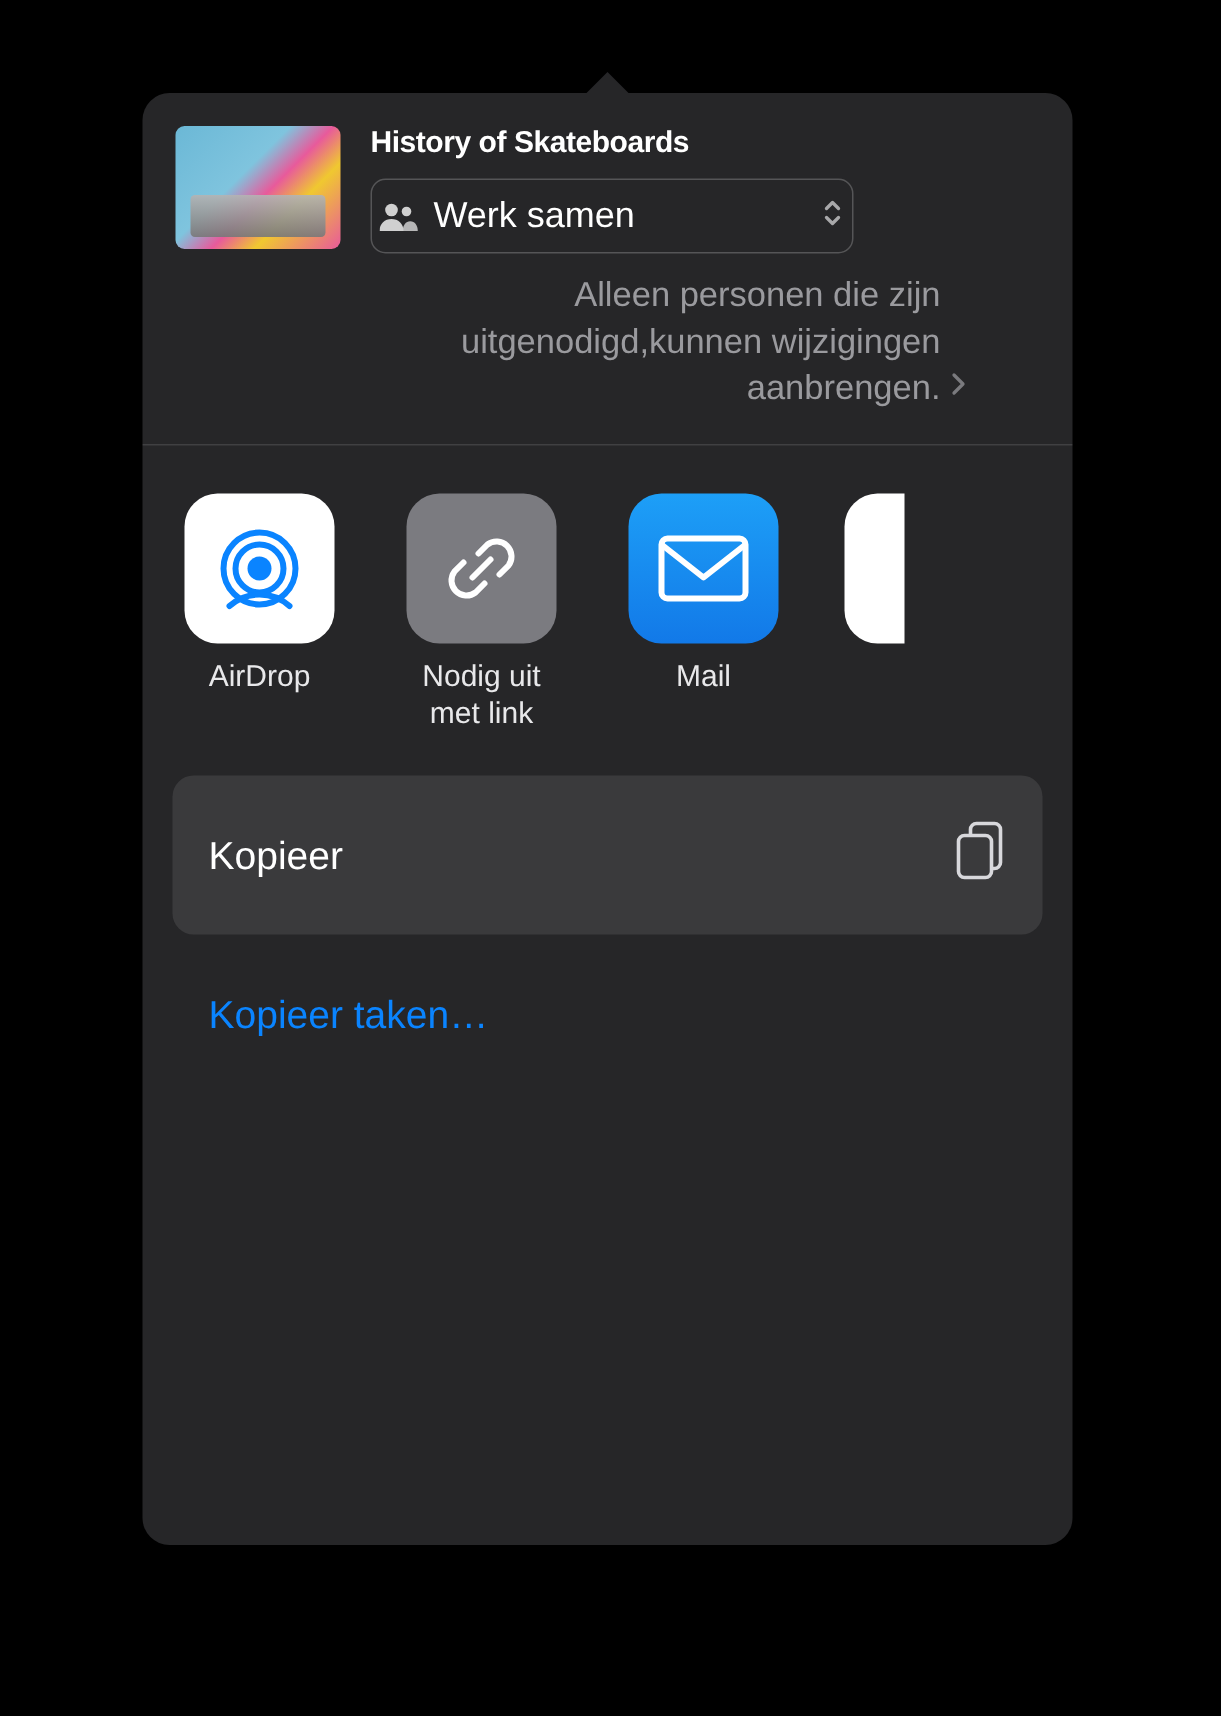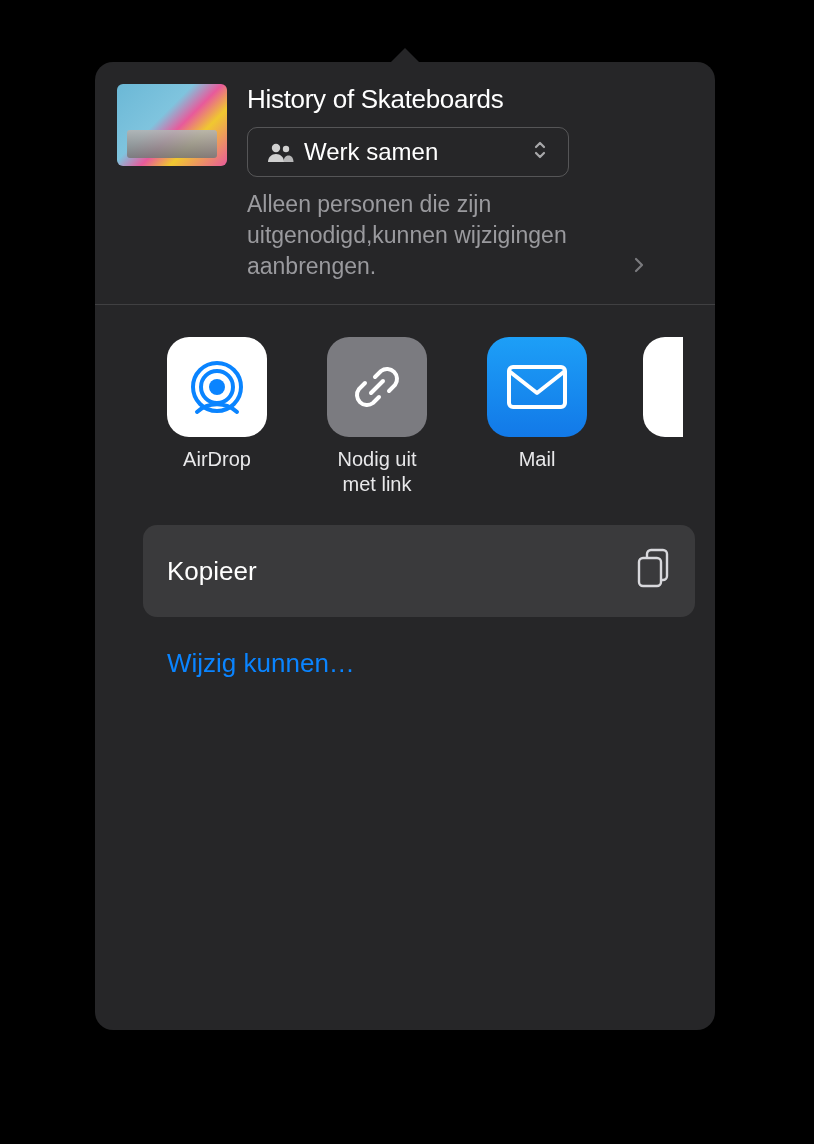--- a/index.html
+++ b/index.html
@@ -62,31 +62,31 @@
       background: linear-gradient(180deg, rgba(180,180,180,0.9) 0%, rgba(120,120,120,0.9) 100%);
       border-radius: 3px;
     }
     .header-content {
       flex: 1;
       display: flex;
       flex-direction: column;
       gap: 12px;
     }
     .title {
-      font-size: 26px;
-      font-weight: 400;
+      font-size: 20px;
+      font-weight: 700;
       color: #fff;
       letter-spacing: -0.3px;
     }
     .collab-select {
       display: flex;
       align-items: center;
       gap: 10px;
       height: 50px;
-      padding: 0 20px;
+      padding: 0 5px;
       border: 1px solid rgba(255,255,255,0.22);
       border-radius: 10px;
       width: 322px;
       background: transparent;
       cursor: pointer;
     }
     .collab-select .people-icon {
       color: #d0d0d0;
       display: flex;
       align-items: center;
@@ -97,37 +97,37 @@
       flex: 1;
     }
     .collab-select .chevrons {
       color: #a8a8aa;
     }
     .description {
       display: flex;
       align-items: flex-end;
       gap: 6px;
       cursor: pointer;
+      text-align: right;
     }
     .description-text {
       font-size: 23px;
       line-height: 1.35;
       color: #9a9a9e;
       max-width: 380px;
     }
     .description .chevron-right {
       color: #7a7a7e;
       margin-bottom: 4px;
     }
     .share-row {
       padding: 32px 24px 28px 24px;
       display: flex;
-      gap: 52px;
+      gap: 40px;
       overflow: hidden;
-      margin-left: 44px;
     }
     .share-item {
       display: flex;
       flex-direction: column;
       align-items: center;
       gap: 10px;
       width: 108px;
       flex-shrink: 0;
       cursor: pointer;
     }
@@ -151,25 +151,24 @@
     .icon-mail { background: linear-gradient(180deg, #1d9ff7 0%, #1279e8 100%); }
     .icon-link { background: #7b7b80; }
     .icon-reminders { background: #fff; }
     .actions {
       padding: 0 20px;
     }
     .action-row {
       display: flex;
       align-items: center;
       justify-content: space-between;
-      height: 92px;
+      height: 106px;
       padding: 0 24px;
       border-radius: 14px;
       cursor: pointer;
-      margin-left: 28px;
     }
     .action-copy {
       background: #3a3a3c;
     }
     .action-label {
       font-size: 26px;
       color: #fff;
     }
     .action-edit .action-label {
       color: #0a84ff;
@@ -266,17 +265,17 @@
       <span class="action-label">Kopieer</span>
       <span class="copy-icon">
         <svg width="36" height="42" viewBox="0 0 36 42" fill="none" stroke="currentColor" stroke-width="2.4" stroke-linejoin="round">
           <rect x="4" y="10" width="22" height="28" rx="4"></rect>
           <path d="M12 10 V6 a4 4 0 0 1 4-4 h12 a4 4 0 0 1 4 4 v22 a4 4 0 0 1 -4 4 h-2"></path>
         </svg>
       </span>
     </div>
 
     <div class="action-row action-edit">
-      <span class="action-label">Wijzig kunnen…</span>
+      <span class="action-label">Kopieer taken…</span>
     </div>
   </div>
 
 </div>
 
 </body></html>

